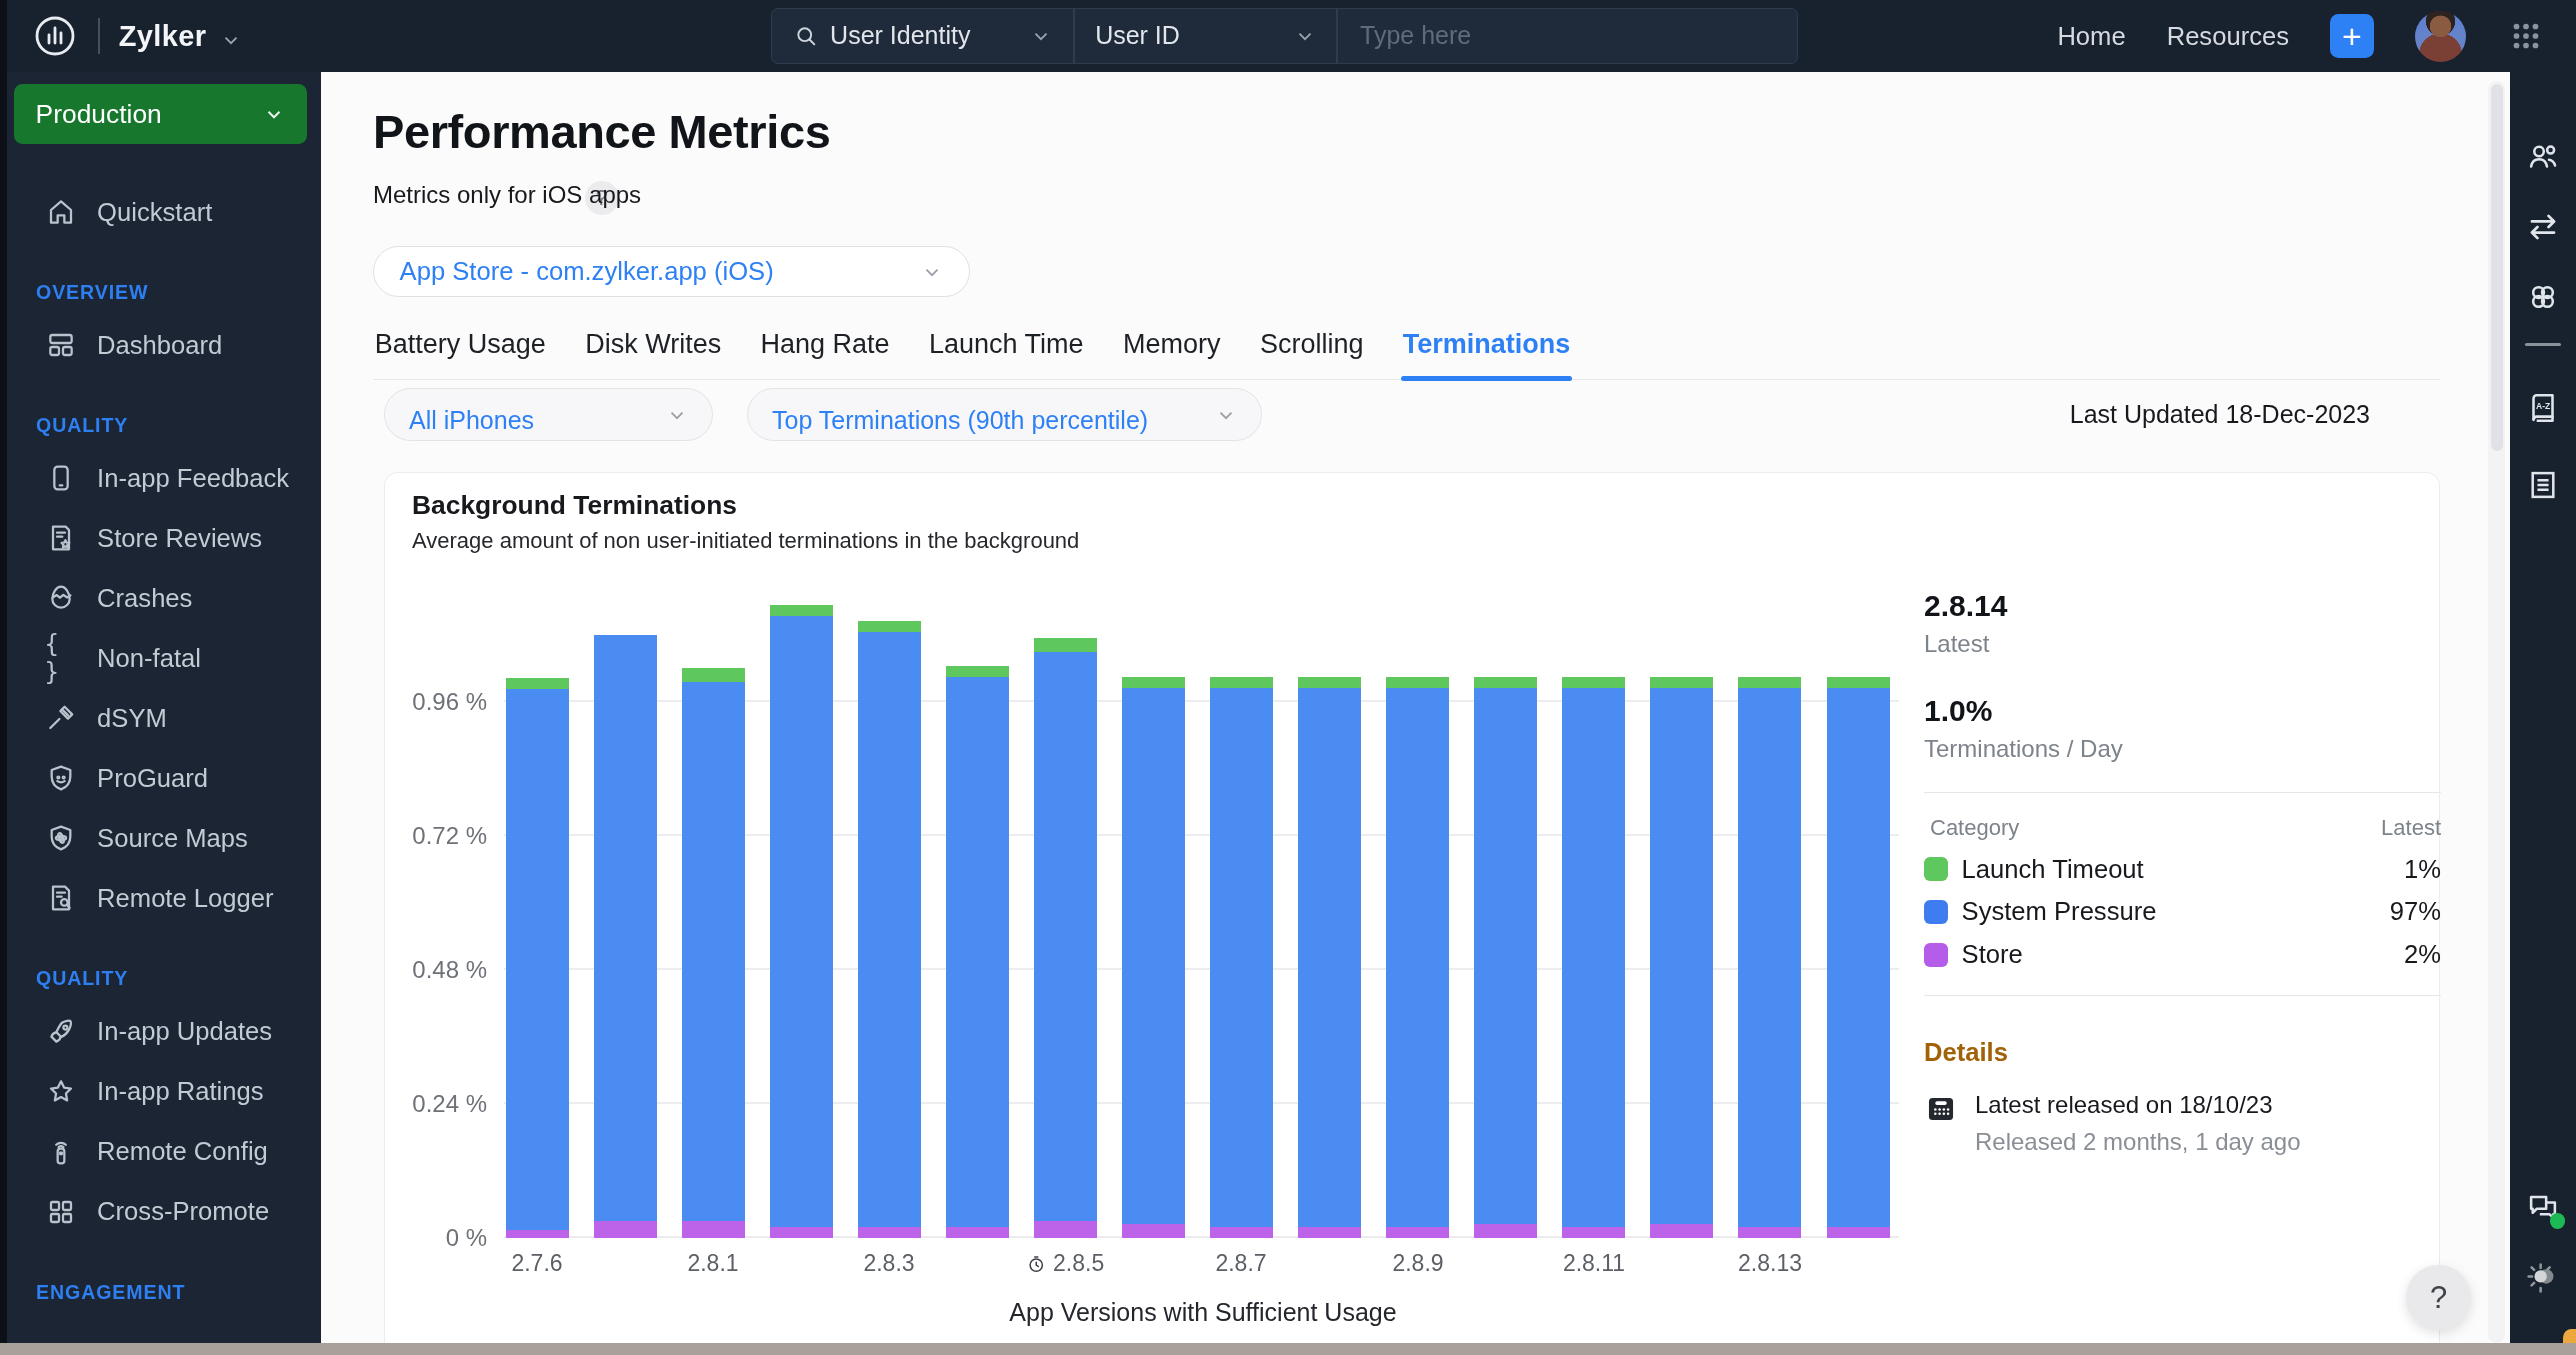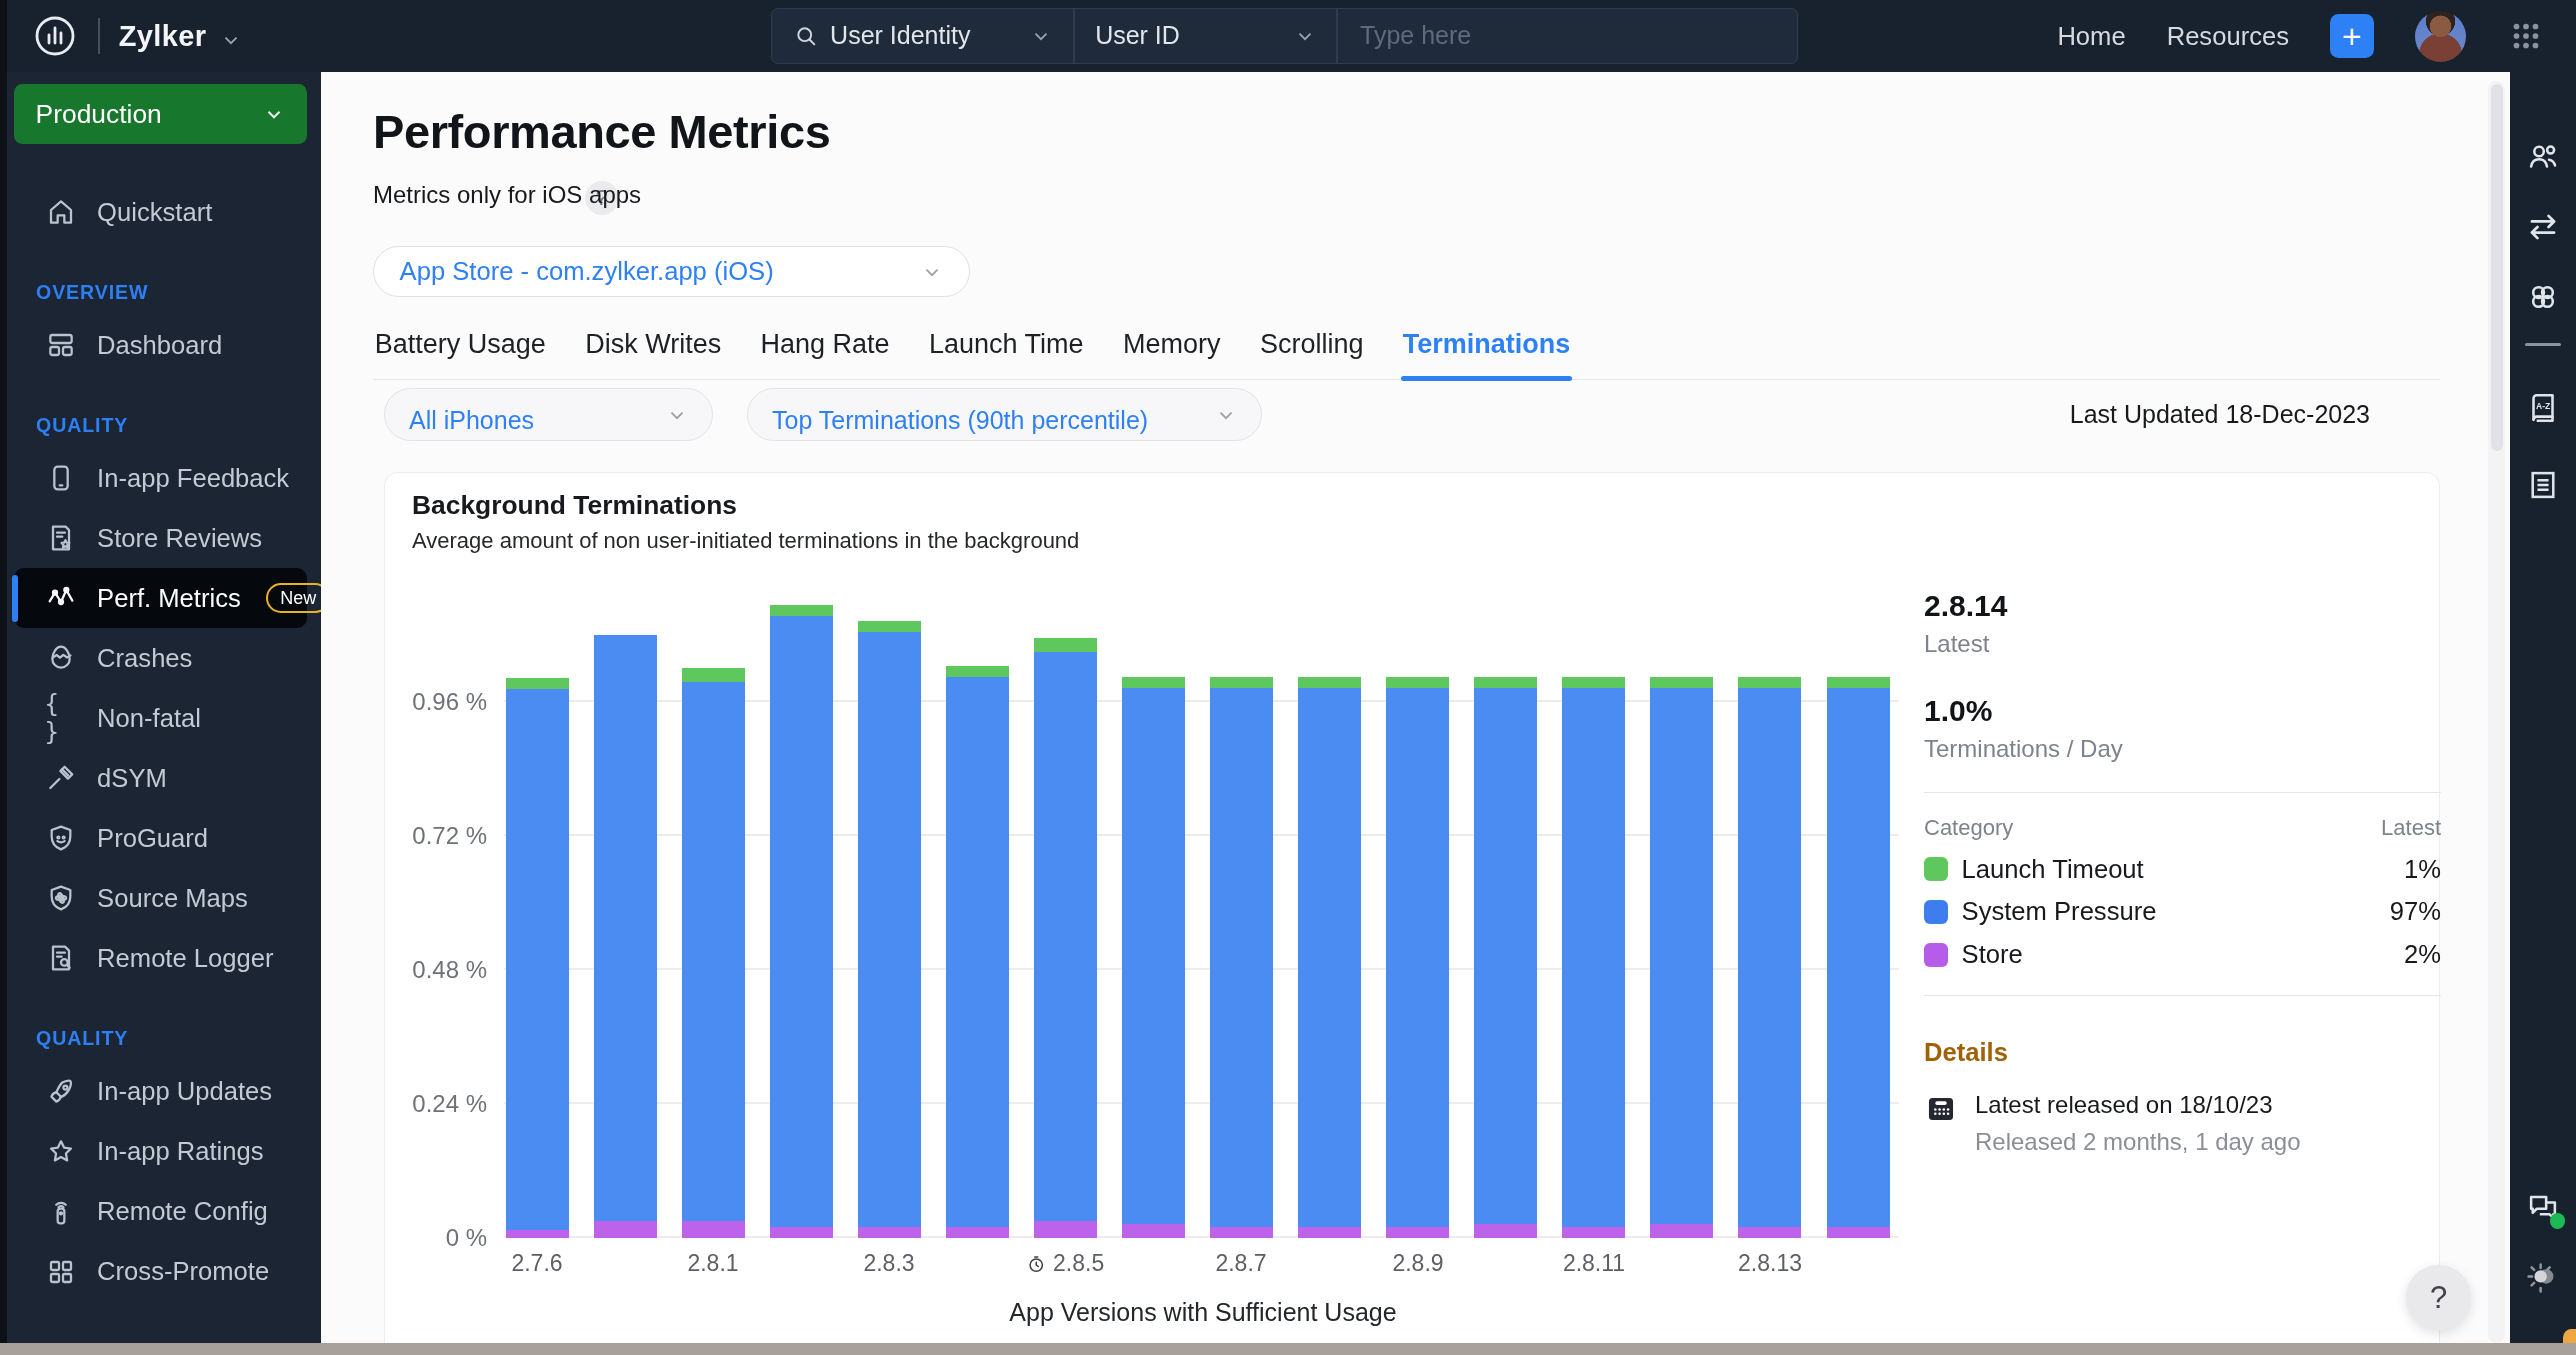--- a/index.html
+++ b/index.html
@@ -112,21 +112,21 @@
   .clock { width:20.5px; height:20.5px; color:#3d4147; }
   .clock svg { width:20.5px; height:20.5px; }
   .axis-title { position:absolute; left:119px; top:825px; width:1398px; text-align:center; font-size:25px; color:#23262b; }
 
   
   .panel { position:absolute; left:1539px; top:116px; width:517px; }
   .p-version { font-size:30px; font-weight:700; color:#111418; }
   .p-cap { font-size:24px; color:#7d838b; margin-top:6.8px; }
   .p-rate { font-size:30px; font-weight:700; color:#111418; margin-top:36px; }
   .p-divider { height:1.7px; background:#e6e6e8; margin-top:29px; }
-  .p-headers { display:flex; justify-content:space-between; font-size:22px; color:#7d838b; margin-top:22px; }
+  .p-headers { display:flex; justify-content:space-between; font-size:22px; color:#7d838b; margin-top:22px;margin-left:6px; }
   .legend-row { display:flex; align-items:center; margin-top:13.6px; }
   .swatch { width:24px; height:24px; border-radius:6px; margin-right:13.6px; flex:0 0 24px; }
   .legend-label { font-size:25.6px; color:#17191d; }
   .legend-value { margin-left:auto; font-size:25.6px; color:#17191d; }
   .p-details { font-size:25.6px; font-weight:700; color:#a16207; margin-top:42px; }
   .release-row { display:flex; gap:17px; margin-top:24px; }
   .cal-icon { width:34px; height:34px; flex:0 0 34px; }
   .cal-icon svg { width:34px; height:34px; }
   .release-line { font-size:24px; color:#17191d; }
   .release-sub { font-size:24px; color:#8a8f96; margin-top:8.5px; }
@@ -258,33 +258,20 @@
           <div class="nav-item">
             <span class="nav-icon">
               <svg viewBox="0 0 24 24" fill="none" stroke="currentColor" stroke-width="1.7" stroke-linecap="round" stroke-linejoin="round">
                 <path d="M6 3.5h9.5L18 6v14.5H6z"></path>
                 <path d="M9 8h6M9 11h4"></path>
                 <path d="M15.3 13.6l.9 1.8 2 .3-1.4 1.4.3 2-1.8-.9-1.8.9.3-2-1.4-1.4 2-.3z"></path>
               </svg>
             </span>
             <span class="nav-label">Store Reviews</span>
           </div>
-          <div class="nav-item active">
-            <span class="active-bar"></span>
-            <span class="nav-icon">
-              <svg viewBox="0 0 24 24" fill="none" stroke="currentColor" stroke-width="1.7" stroke-linecap="round" stroke-linejoin="round">
-                <path d="M3.5 14.5l4-6.5 4.5 7 4-9 4.5 8"></path>
-                <circle cx="7.5" cy="8" r="1.5"></circle>
-                <circle cx="12" cy="15" r="1.5"></circle>
-                <circle cx="16" cy="6" r="1.5"></circle>
-              </svg>
-            </span>
-            <span class="nav-label">Perf. Metrics</span>
-            <span class="badge">New</span>
-          </div>
           <div class="nav-item">
             <span class="nav-icon">
               <svg viewBox="0 0 24 24" fill="none" stroke="currentColor" stroke-width="1.7" stroke-linecap="round" stroke-linejoin="round">
                 <path d="M12 3.5c3.5 0 6.5 4.7 6.5 9.2a6.5 6.5 0 0 1-13 0C5.5 8.2 8.5 3.5 12 3.5z"></path>
                 <path d="M5.8 11.6l3-1.8 2.4 2 2.6-2.2 2.8 2 2.5-1.6"></path>
               </svg>
             </span>
             <span class="nav-label">Crashes</span>
           </div>
           <div class="nav-item">

